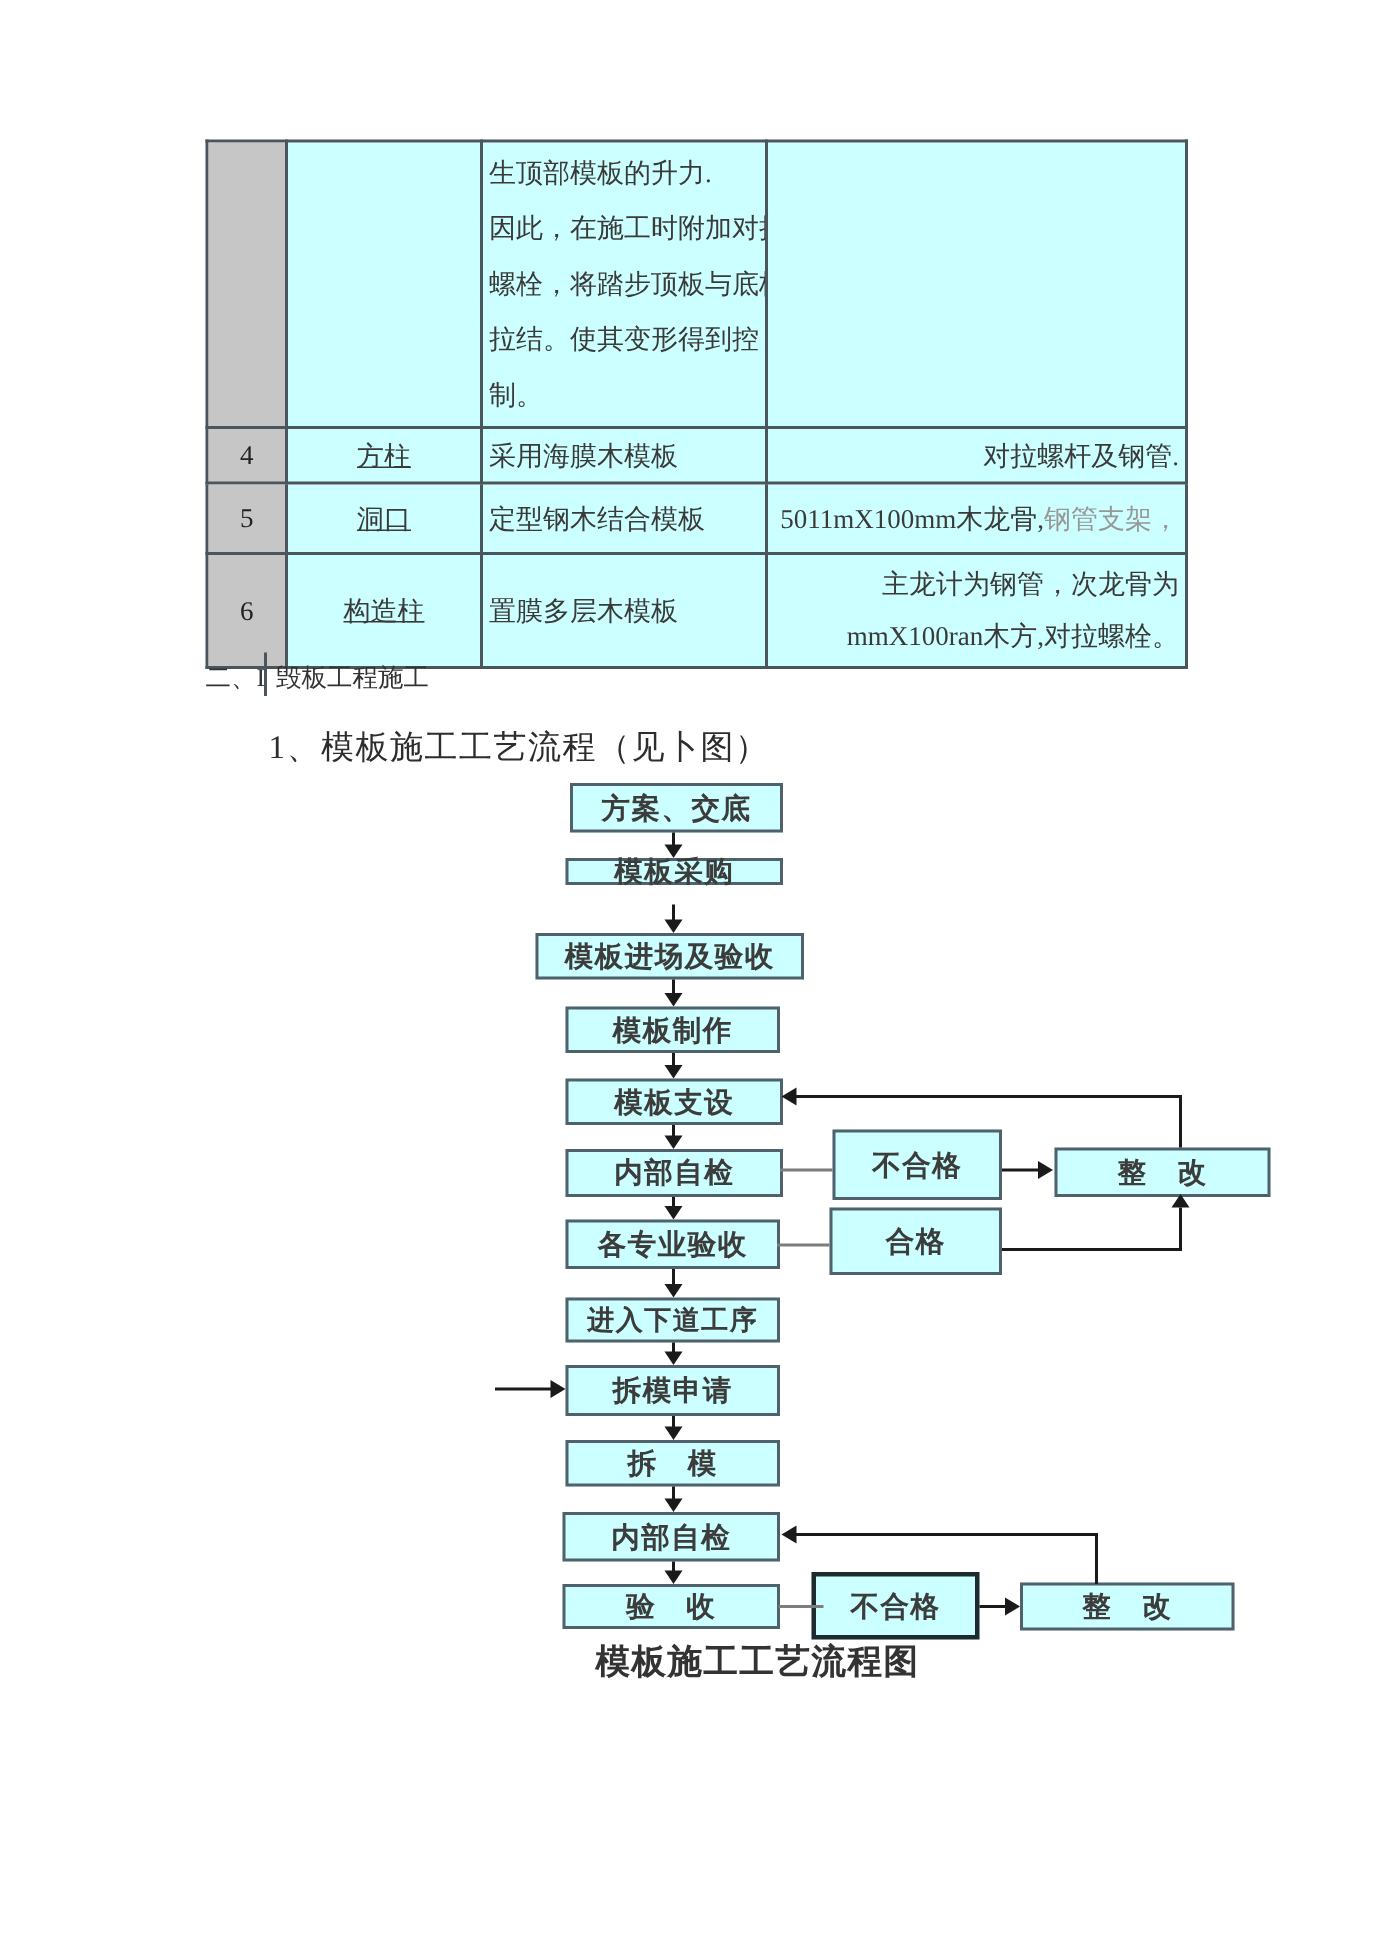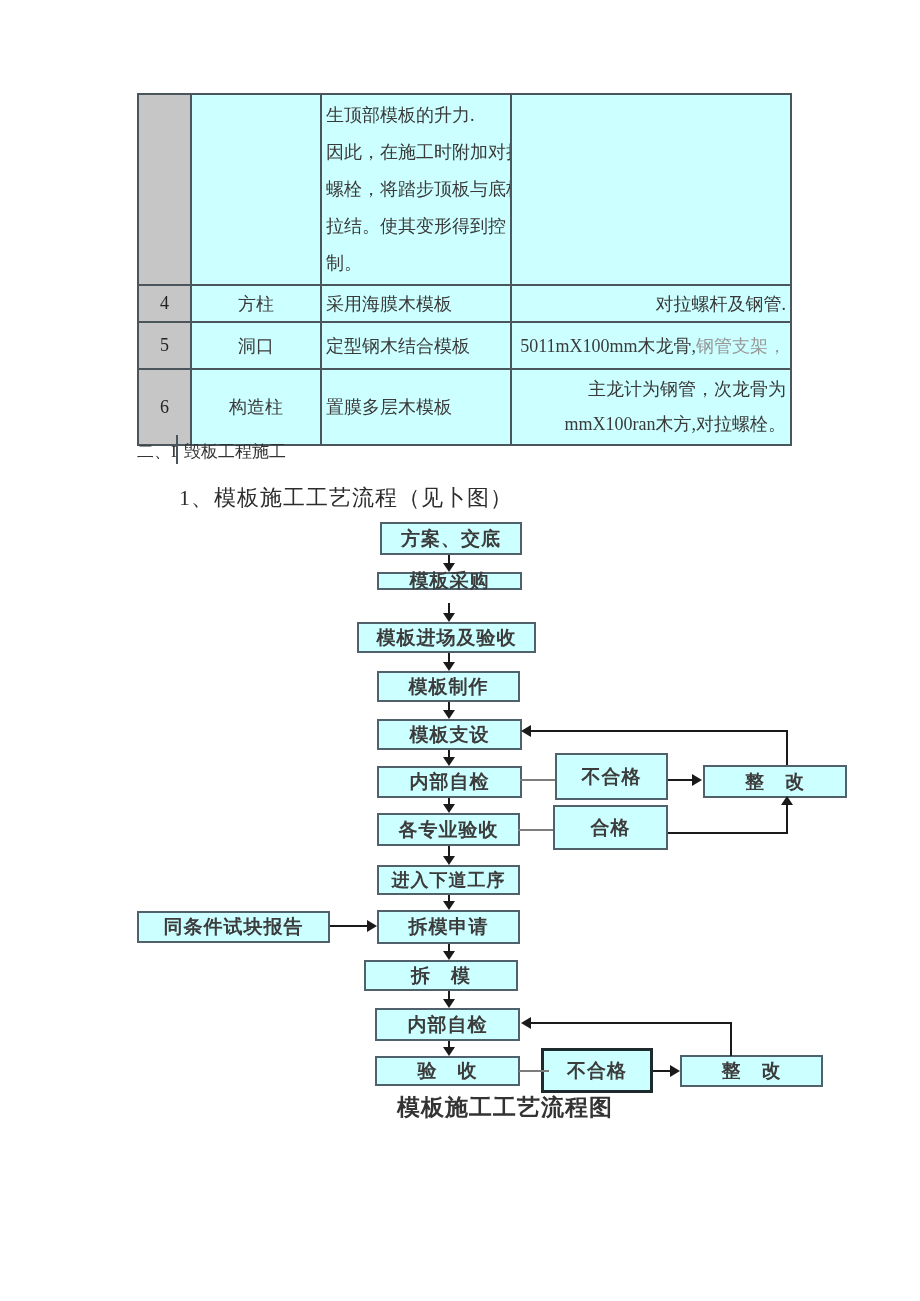--- a/index.html
+++ b/index.html
@@ -6,21 +6,21 @@
   .page{position:relative;width:920px;height:1301px;background:#ffffff;overflow:hidden;
         font-family:"Liberation Serif","DejaVu Serif",serif;color:#3a3a3a;}
 
   
   table.spec{position:absolute;left:137px;top:93px;width:653px;border-collapse:collapse;
              table-layout:fixed;font-size:18px;color:#3a3a3a;}
   table.spec td{border:2px solid #4a565c;box-sizing:border-box;vertical-align:middle;
                 padding:2px 4px;overflow:hidden;}
   td.numcell{background:#c6c6c6;text-align:center;width:53px;color:#222;}
   td.cyan{background:#ccffff;}
-  td.namecell{width:130px;text-align:center;}
+  td.namecell{width:130px;text-align:center;text-decoration:underline;}
   td.formcell{width:190px;text-align:left;}
   td.notecell{width:280px;text-align:right;}
   tr.r1{height:188px;} tr.r2{height:37px;} tr.r3{height:47px;} tr.r4{height:70px;}
   .desc-lines div{line-height:37px;white-space:nowrap;}
   .r1 td{vertical-align:top;padding-top:6px;}
   .r4 .notecell{line-height:35px;}
   .light-text{color:#979797;}
 
   
   .section-label{position:absolute;left:137px;top:440px;font-size:17px;color:#333;}
@@ -39,21 +39,21 @@
   #n3{left:377px;top:671px;width:143px;height:31px}
   #n4{left:377px;top:719px;width:145px;height:31px}
   #n5{left:377px;top:766px;width:145px;height:32px}
   #n6{left:555px;top:753px;width:113px;height:47px}
   #n7{left:703px;top:765px;width:144px;height:33px}
   #n8{left:377px;top:813px;width:143px;height:33px}
   #n9{left:553px;top:805px;width:115px;height:45px}
   #n10{left:377px;top:865px;width:143px;height:30px;font-size:18px}
   #n11{left:137px;top:911px;width:193px;height:32px}
   #n12{left:377px;top:910px;width:143px;height:34px}
-  #n13{left:364px;top:960px;width:154px;height:31px}
+  #n13{left:377px;top:960px;width:143px;height:31px}
   #n14{left:375px;top:1008px;width:145px;height:33px}
   #n15{left:375px;top:1056px;width:145px;height:30px}
   #n16{left:541px;top:1048px;width:112px;height:45px;border:3px solid #1d2b2e}
   #n17{left:680px;top:1055px;width:143px;height:32px}
 
   .vl,.hl{position:absolute;background:#1a1a1a;}
   .hl.gray{background:#7d7d7d;}
   .ad{position:absolute;width:0;height:0;border:solid transparent;
       border-width:9px 6px 0 6px;border-top-color:#1a1a1a;}
   .ar{position:absolute;width:0;height:0;border:solid transparent;
@@ -118,21 +118,20 @@
   <div class="node" id="n1">模板采购</div>
   <div class="node" id="n2">模板进场及验收</div>
   <div class="node" id="n3">模板制作</div>
   <div class="node" id="n4">模板支设</div>
   <div class="node" id="n5">内部自检</div>
   <div class="node" id="n6">不合格</div>
   <div class="node" id="n7">整　改</div>
   <div class="node" id="n8">各专业验收</div>
   <div class="node" id="n9">合格</div>
   <div class="node" id="n10">进入下道工序</div>
-  <div class="node" id="n11">同条件试块报告</div>
   <div class="node" id="n12">拆模申请</div>
   <div class="node" id="n13">拆　模</div>
   <div class="node" id="n14">内部自检</div>
   <div class="node" id="n15">验　收</div>
   <div class="node" id="n16">不合格</div>
   <div class="node" id="n17">整　改</div>
 
   <div class="vl" style="left:448px;top:555px;width:2px;height:9px"></div>
   <div class="ad" style="left:443px;top:563px"></div>
   <div class="vl" style="left:448px;top:603px;width:2px;height:11px"></div>

